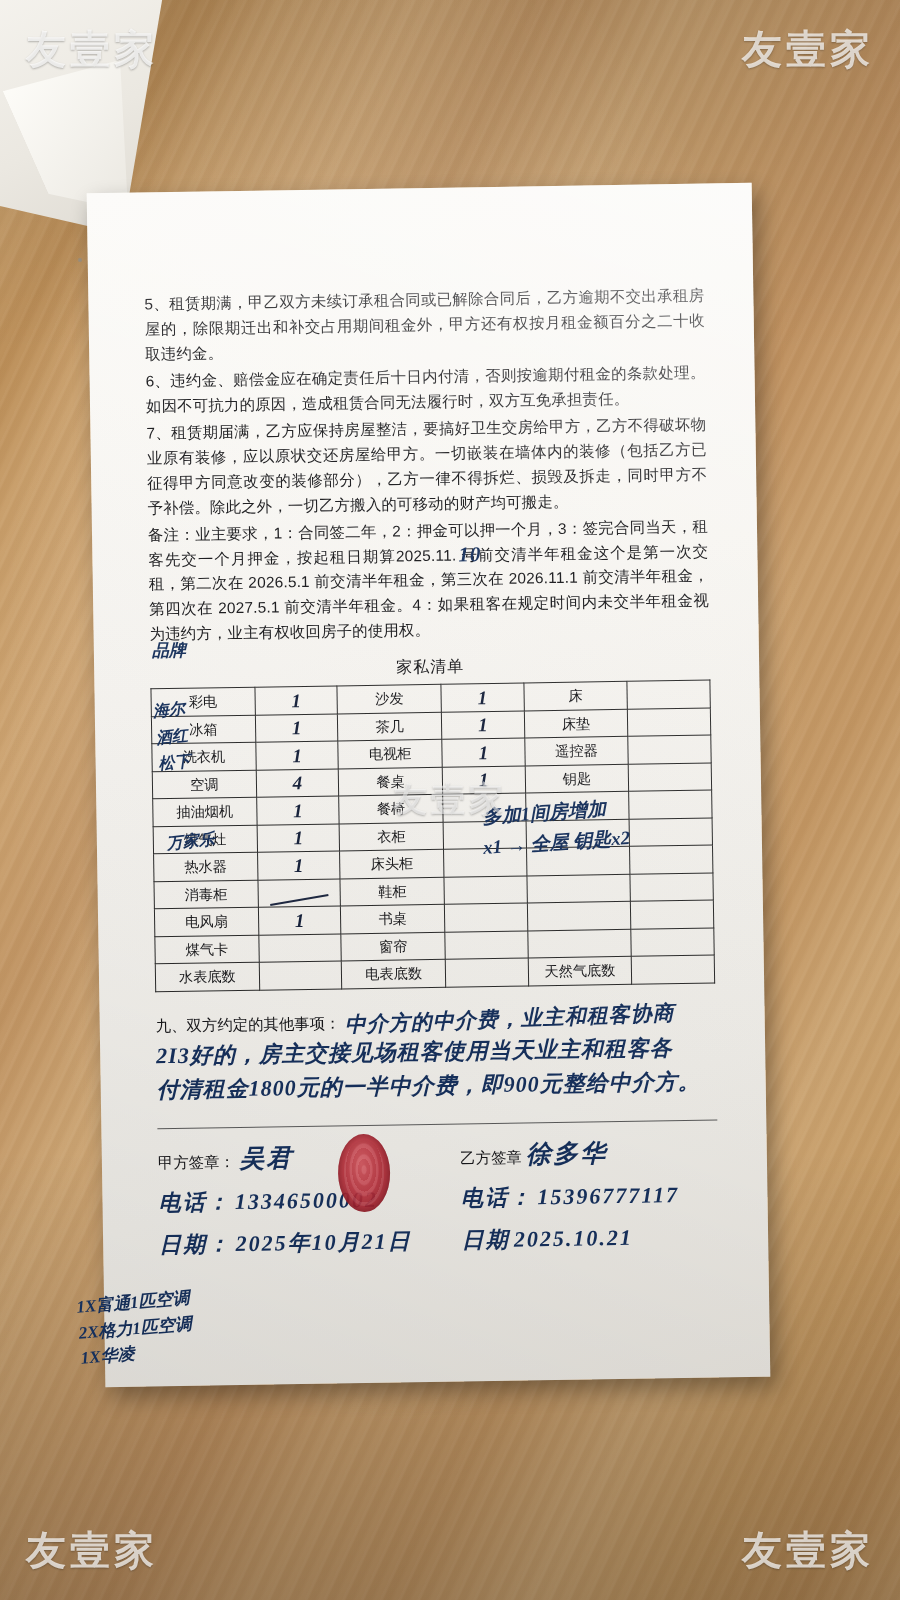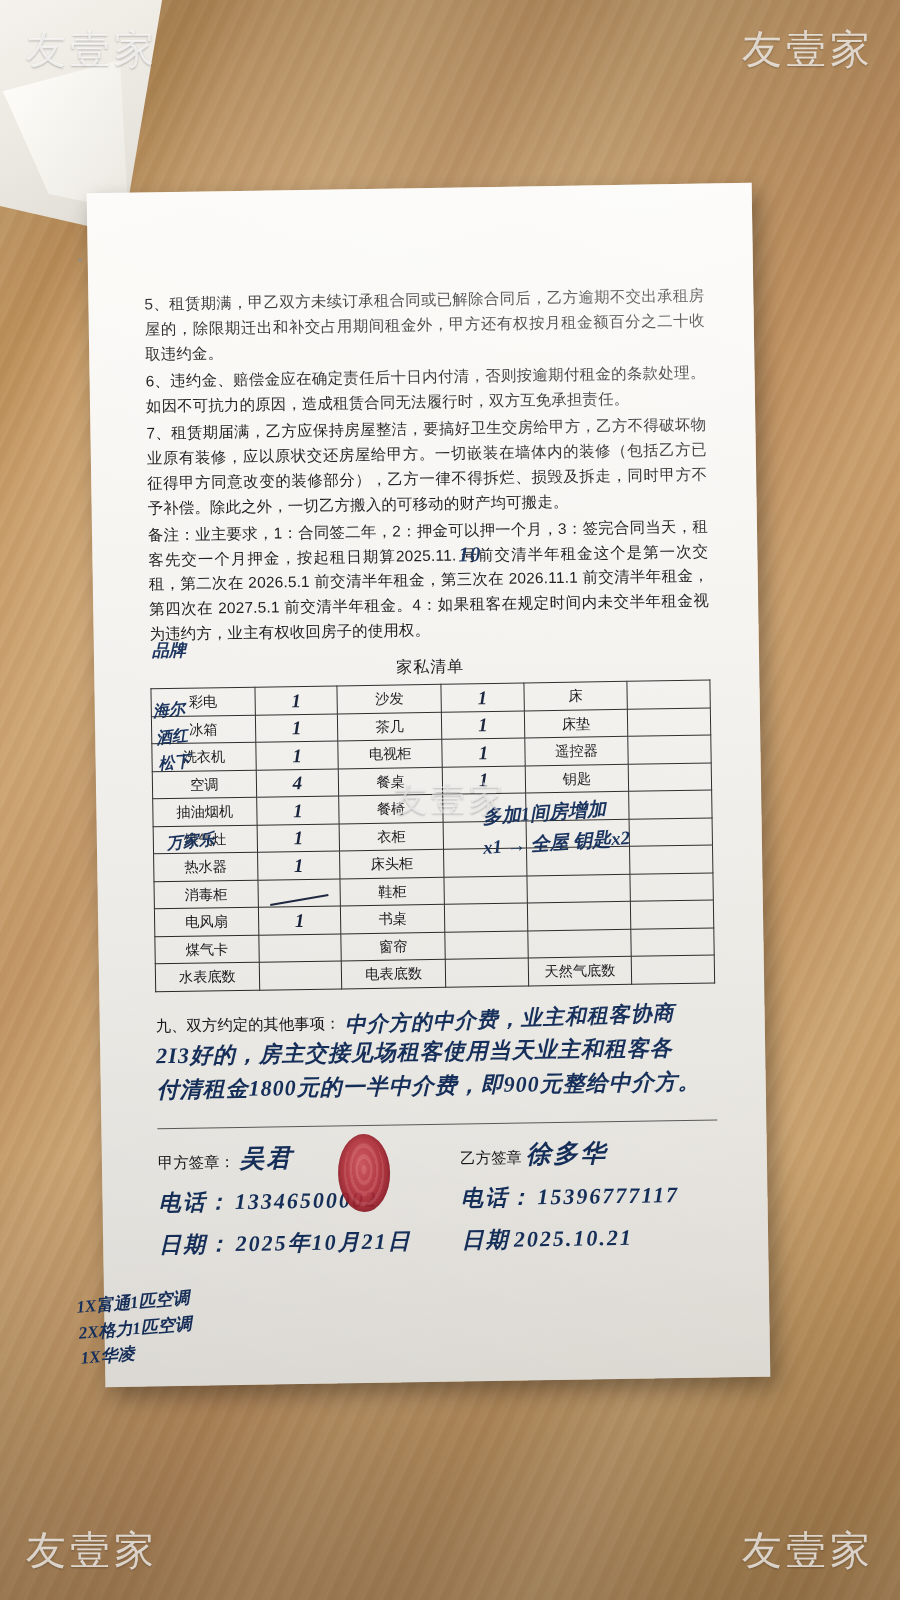--- a/index.html
+++ b/index.html
@@ -275,21 +275,21 @@
     font-size: 19px;
     white-space: nowrap;
     transform: rotate(-3deg);
   }
 
   
   .wm {
     position: absolute;
     font-family: "Liberation Serif", serif;
     font-size: 40px;
-    font-weight: 400;
+    font-weight: 700;
     color: rgba(255,255,255,0.72);
     text-shadow: 0 1px 2px rgba(0,0,0,0.25);
     letter-spacing: 4px;
     pointer-events: none;
   }
   .wm.tl { left: 26px; top: 22px; }
   .wm.tr { right: 26px; top: 22px; }
   .wm.bl { left: 26px; bottom: 22px; }
   .wm.br { right: 26px; bottom: 22px; }
   .wm.center {

